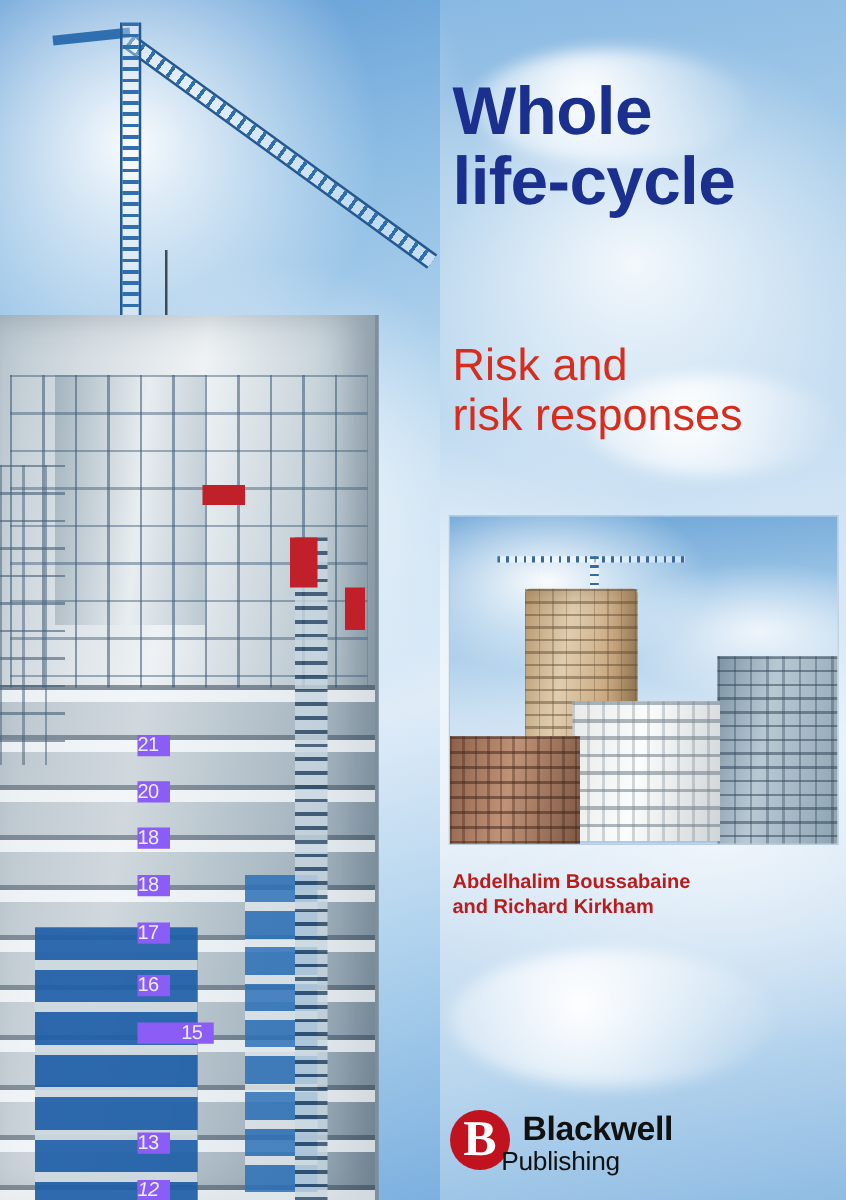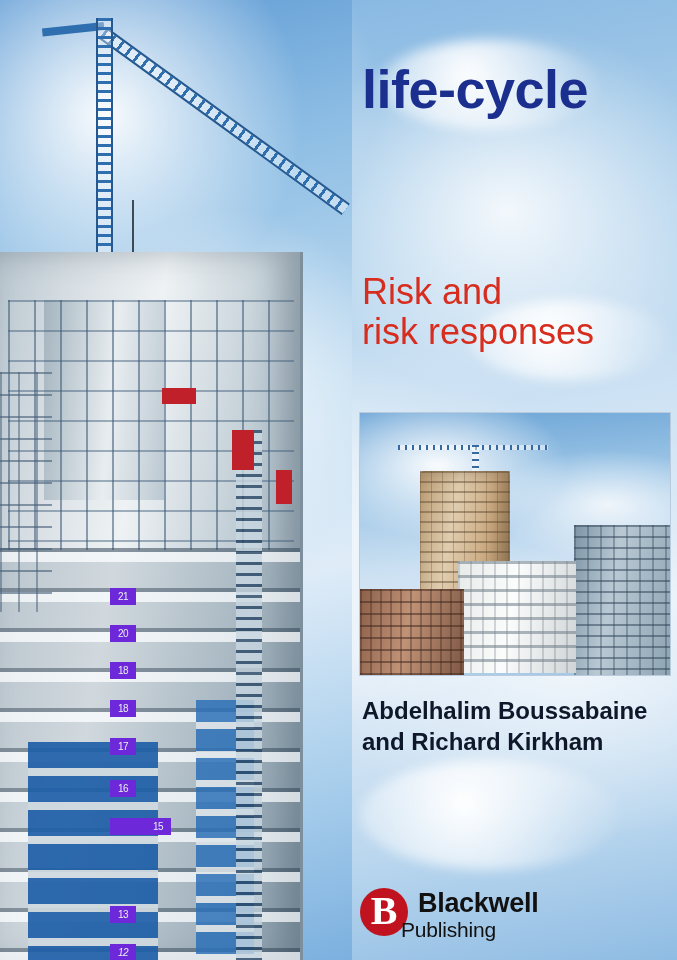--- a/index.html
+++ b/index.html
@@ -185,25 +185,24 @@
       repeating-linear-gradient(to bottom,
         #2d71b8 0px, #2d71b8 22px,
         #dfe6ea 22px, #dfe6ea 29px);
     opacity: 0.85;
   }
   .floor-num {
     position: absolute;
     left: 110px;
     width: 26px;
     height: 17px;
-    background: #6d28d9;
+    background: #8b5cf6;
     color: #e8eef3;
-    font-size: 10px;
+    font-size: 16px;
     line-height: 17px;
-    text-align: center;
     font-family: "Liberation Sans", sans-serif;
     letter-spacing: -0.5px;
   }
   .red-sign {
     position: absolute;
     background: #c0202a;
   }
   .hoist {
     position: absolute;
     left: 236px;
@@ -349,23 +348,23 @@
     background:
       repeating-linear-gradient(to bottom, rgba(60,35,25,0.5) 0 2px, rgba(0,0,0,0) 2px 12px),
       repeating-linear-gradient(to right, rgba(60,35,25,0.35) 0 2px, rgba(0,0,0,0) 2px 10px);
   }
 
   .authors {
     position: absolute;
     left: 10px;
     top: 696px;
     width: 312px;
-    color: #0f172a;
+    color: #b91c1c;
     font-weight: bold;
-    font-size: 24px;
+    font-size: 16px;
     line-height: 1.28;
   }
 
   
   .publisher {
     position: absolute;
     left: 8px;
     top: 888px;
     width: 312px;
     height: 62px;
@@ -444,20 +443,21 @@
     <div class="floor-num" style="top:780px;">16</div>
     <div class="floor-num" style="top:818px;padding-left:35px;">15</div>
     <div class="floor-num" style="top:908px;margin-top:37px;">14</div>
     <div class="floor-num" style="top:906px;">13</div>
     <div class="floor-num" style="top:944px;font-style:italic;">12</div>
   </div>
 
   <div class="right">
 
     <div class="title">
+      <div>Whole</div>
       <div>life-cycle</div>
     </div>
 
     <div class="subtitle">
       <div>Risk and</div>
       <div>risk responses</div>
     </div>
 
     <div class="inset-photo">
       <div class="ip-sky"></div>

